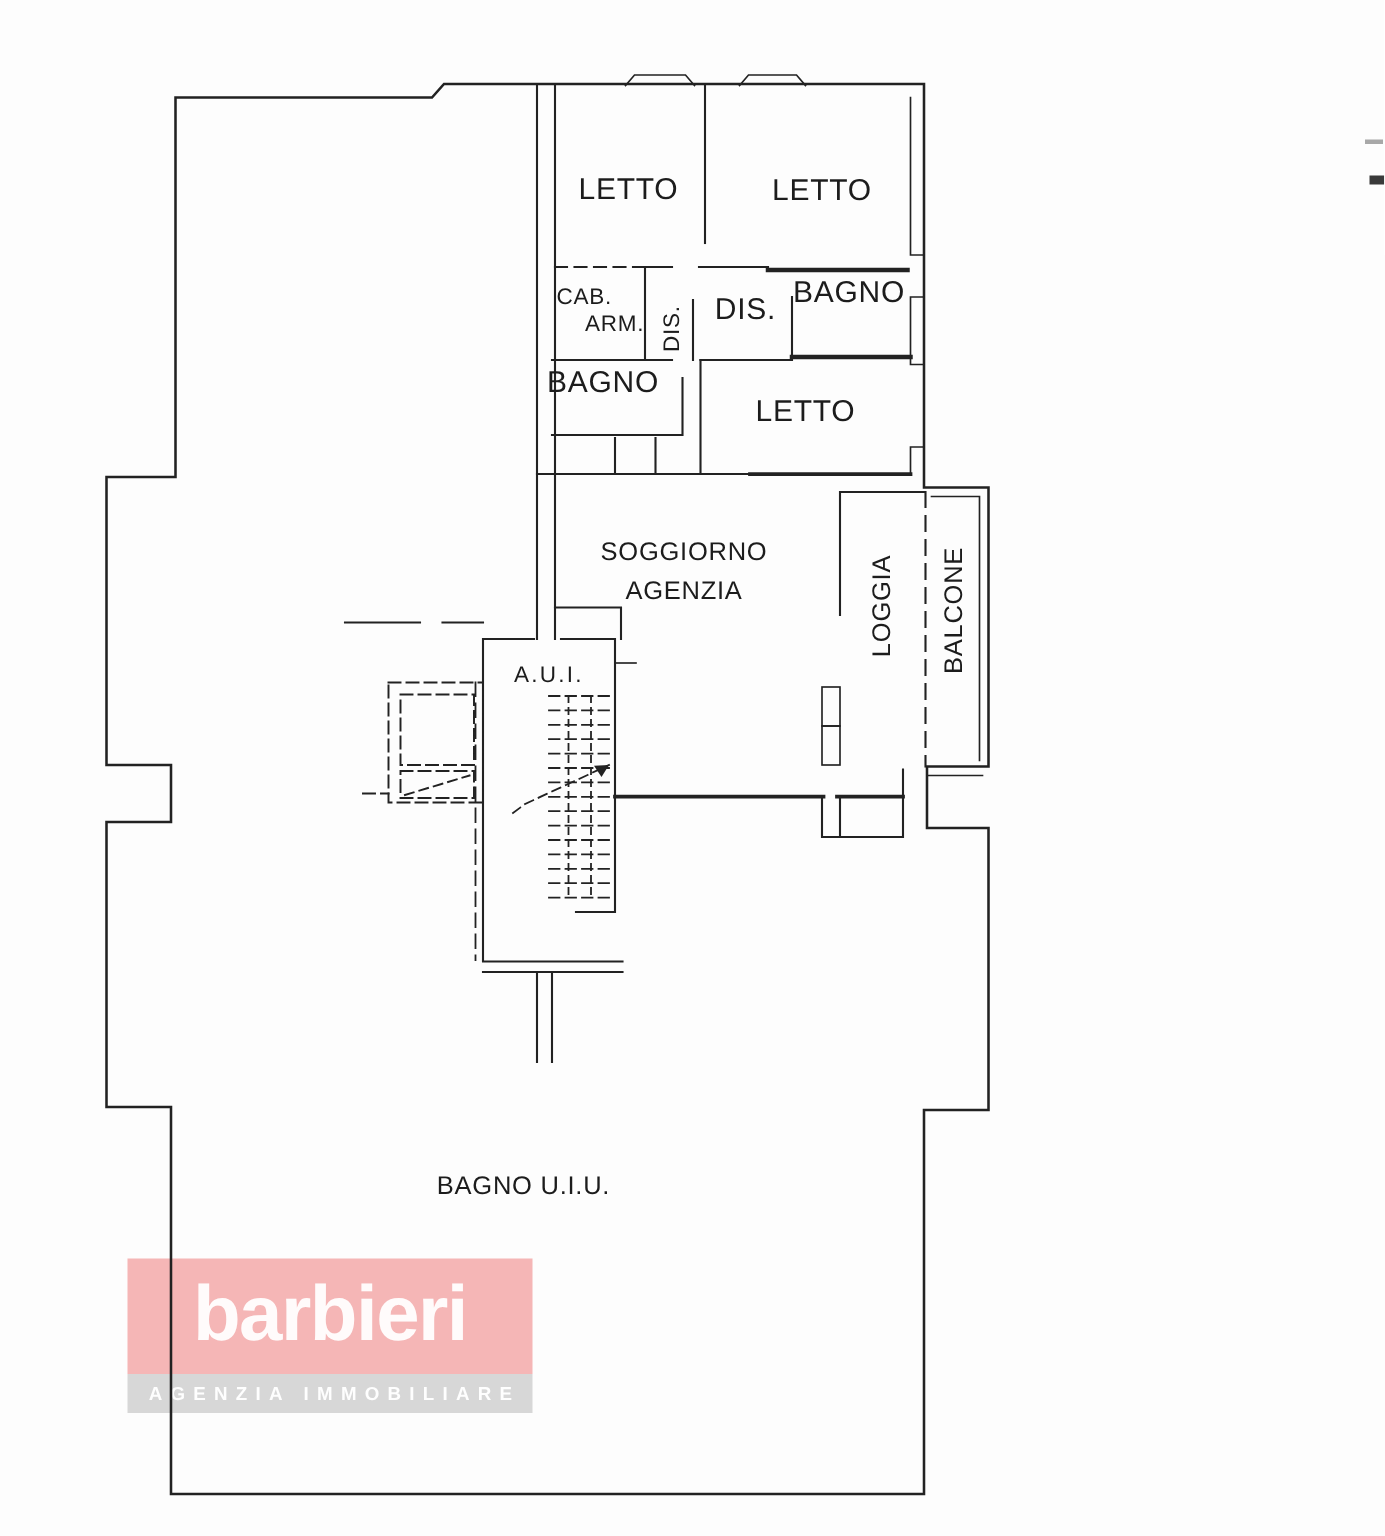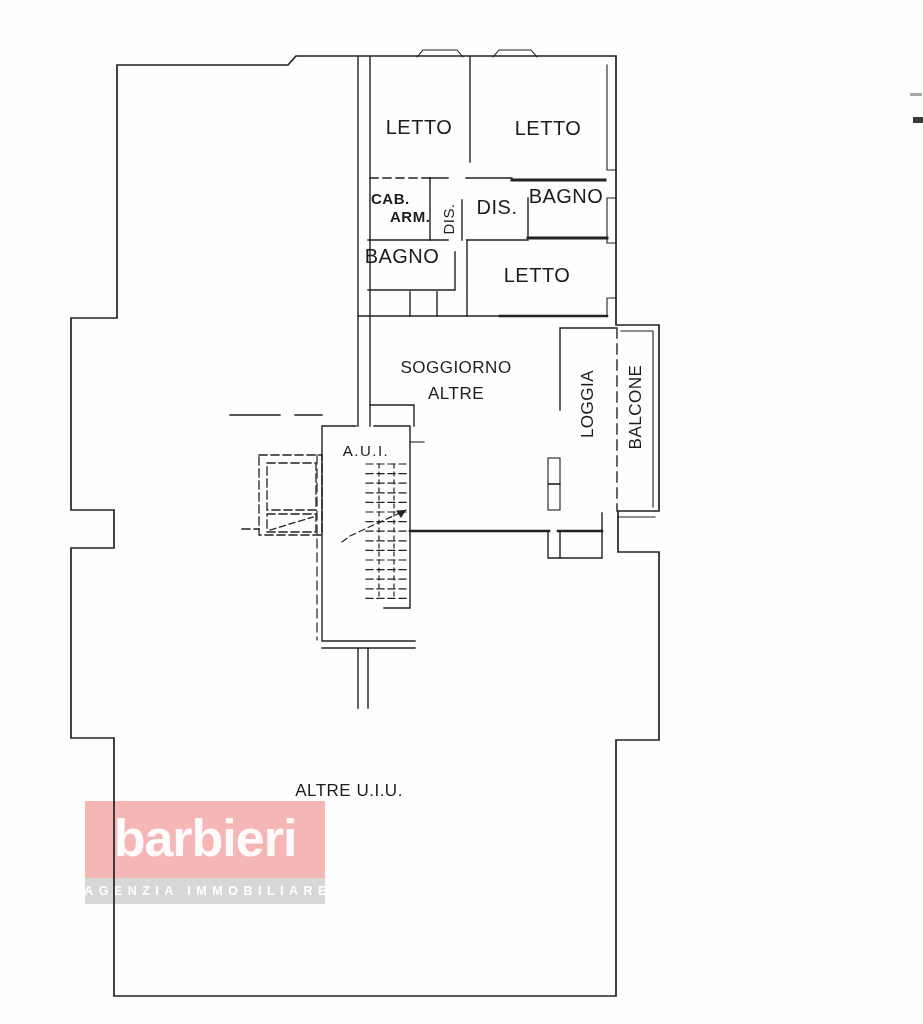--- a/index.html
+++ b/index.html
@@ -1,35 +1,35 @@
 <!DOCTYPE html>
 <html style="--paper: #fdfdfd; --brand-bg: rgba(236,95,95,0.45); --tagline-bg: rgba(0,0,0,0.15);"><head>
 <meta charset="utf-8">
 <style>
   html,body{margin:0;padding:0;background:#ffffff;}
   #page{position:relative;width:923px;height:1024px;background:var(--paper,#fdfdfd);
         font-family:"Liberation Sans",sans-serif;overflow:hidden;}
   
-  #logo{position:absolute;left:85px;top:801px;width:240px;z-index:1;}
+  #logo{position:absolute;left:85px;top:839px;width:270px;z-index:1;}
   #logo .brand{height:77px;background:var(--brand-bg,rgba(236,95,95,.45));
        display:flex;align-items:center;justify-content:center;}
   #logo .brand span{color:rgba(255,255,255,.95);font-weight:bold;font-size:52px;
        letter-spacing:-1px;line-height:1;transform:translateY(-2px);}
   #logo .tagline{height:26px;background:var(--tagline-bg,rgba(0,0,0,.15));
        display:flex;align-items:center;justify-content:center;}
   #logo .tagline span{color:rgba(255,255,255,.97);font-weight:bold;font-size:12.5px;
        letter-spacing:5.5px;white-space:nowrap;transform:translateX(3px);}
   
   #plan-svg{position:absolute;left:0;top:0;z-index:2;}
   
   .lbl{position:absolute;z-index:3;color:#1c1c1c;font-size:20px;letter-spacing:.5px;
        white-space:nowrap;transform:translate(-50%,-50%);}
   .lbl.small{font-size:15px;}
   .lbl.vert{transform:translate(-50%,-50%) rotate(-90deg);}
-  .lbl.left{transform:translate(0,-50%);font-weight:bold;}
+  .lbl.left{transform:translate(0,-50%);}
   .lbl.big{font-size:17px;}
 </style>
 </head>
 <body>
 
 <div id="page">
 
   <div id="logo">
     <div class="brand">
       <span>barbieri</span>
@@ -115,19 +115,19 @@
   <div class="lbl" style="left:419px;top:127px">LETTO</div>
   <div class="lbl" style="left:548px;top:128px">LETTO</div>
   <div class="lbl small left" style="left:371px;top:198px">CAB.</div>
   <div class="lbl small left" style="left:390px;top:216px">ARM.</div>
   <div class="lbl small vert" style="left:448px;top:219px">DIS.</div>
   <div class="lbl" style="left:497px;top:207px">DIS.</div>
   <div class="lbl" style="left:566px;top:196px">BAGNO</div>
   <div class="lbl" style="left:402px;top:256px">BAGNO</div>
   <div class="lbl" style="left:537px;top:275px">LETTO</div>
   <div class="lbl big" style="left:456px;top:368px">SOGGIORNO</div>
-  <div class="lbl big" style="left:456px;top:394px">ALTRE</div>
+  <div class="lbl big" style="left:456px;top:394px">AGENZIA</div>
   <div class="lbl big vert" style="left:588px;top:404px">LOGGIA</div>
   <div class="lbl big vert" style="left:636px;top:407px">BALCONE</div>
   <div class="lbl small" style="left:366px;top:450px;letter-spacing:1.5px">A.U.I.</div>
-  <div class="lbl big" style="left:349px;top:791px">ALTRE U.I.U.</div>
+  <div class="lbl big" style="left:349px;top:791px">BAGNO U.I.U.</div>
 
 </div>
 
 </body></html>

